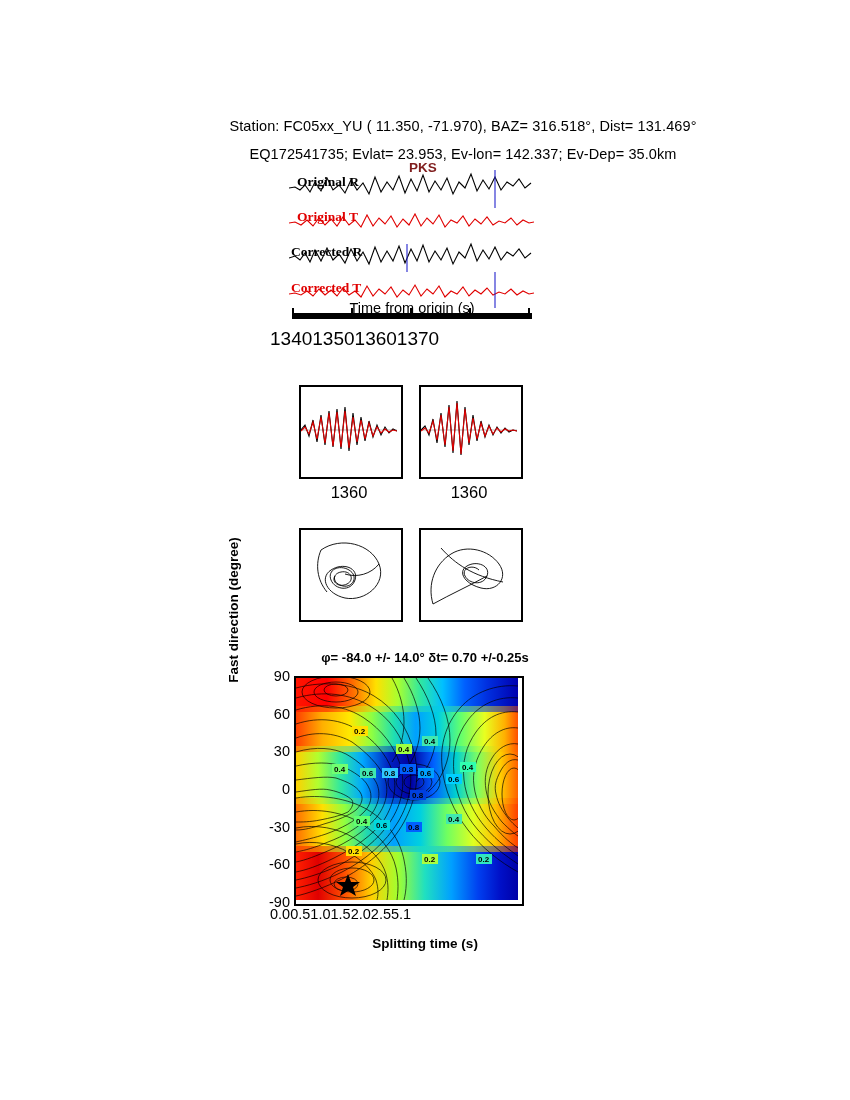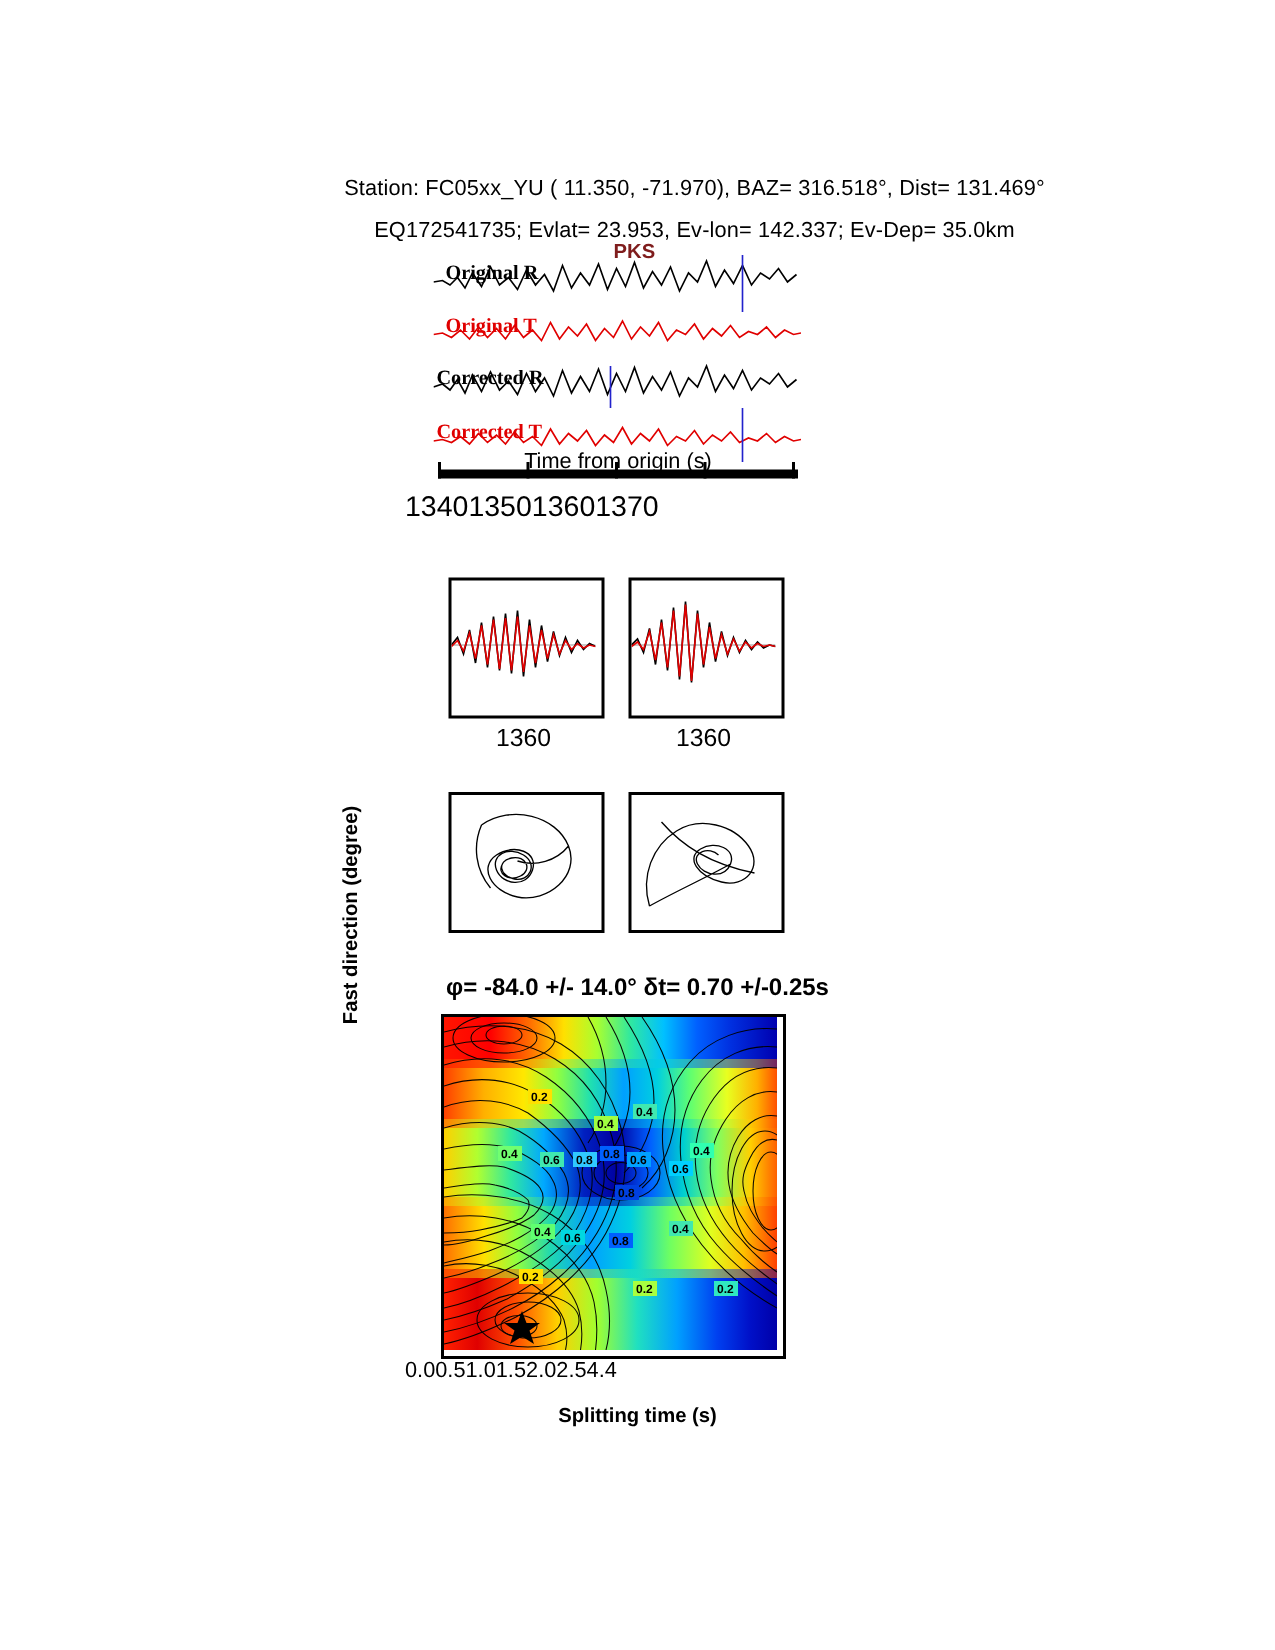--- a/index.html
+++ b/index.html
@@ -25,21 +25,21 @@
   .sbox{position:absolute;border:2.5px solid #000;background:#fff;}
   #box-tl{left:299px;top:385px;width:100px;height:90px;}
   #box-tr{left:419px;top:385px;width:100px;height:90px;}
   #box-bl{left:299px;top:528px;width:100px;height:90px;}
   #box-br{left:419px;top:528px;width:100px;height:90px;}
   .sbox-label{position:absolute;font-size:16.5px;text-align:center;width:100px;}
   #lab-tl{left:299px;top:483px;}
   #lab-tr{left:419px;top:483px;}
 
   
-  .phi-line{position:absolute;left:0;top:650px;width:100%;text-align:center;font-size:16px;font-weight:bold;}
+  .phi-line{position:absolute;left:0;top:650px;width:100%;text-align:center;font-size:13px;font-weight:bold;}
   .cplot{position:absolute;left:294px;top:676px;width:226px;height:226px;border:2px solid #000000;overflow:hidden;}
   .cplot svg{display:block;}
   .yaxis-title{position:absolute;left:226px;top:700px;width:180px;transform:rotate(-90deg);transform-origin:left top;text-align:center;font-size:13.5px;font-weight:bold;}
   .ytick{position:absolute;right:0;font-size:14.5px;text-align:right;width:40px;}
   .ylabels{position:absolute;left:246px;top:676px;height:226px;width:44px;}
   .xlabels{position:absolute;left:270px;top:906px;width:274px;display:flex;justify-content:flex-start;font-size:14.5px;}
   .xaxis-title{position:absolute;left:0;top:936px;width:100%;text-align:center;font-size:13.5px;font-weight:bold;}
   .footer{position:absolute;left:0;top:962px;width:100%;text-align:center;font-size:15.5px;}
   .clabel{font-family:"Liberation Sans",sans-serif;font-size:8px;font-weight:bold;fill:#000;}
 </style>
@@ -113,20 +113,29 @@
       <path fill="none" stroke="#000" stroke-width="0.9" d="M12,74 C6,54 14,34 30,24 C46,14 68,20 78,34 C88,48 76,62 60,58 C44,54 36,42 46,36 C56,30 70,36 66,46 C62,56 48,54 44,46 C40,38 52,34 58,40 M20,18 C34,34 52,46 82,52 M12,74 C30,64 48,56 66,46"></path>
     </svg>
   </div>
   <div class="sbox-label" id="lab-tl">1360</div>
   <div class="sbox-label" id="lab-tr">1360</div>
 
   <div class="phi-line">φ= -84.0 +/- 14.0° δt= 0.70 +/-0.25s</div>
 
   <div class="yaxis-title">Fast direction (degree)</div>
 
+  <div class="ylabels">
+    <div class="ytick" style="top:-8px;">90</div>
+    <div class="ytick" style="top:30px;">60</div>
+    <div class="ytick" style="top:67px;">30</div>
+    <div class="ytick" style="top:105px;">0</div>
+    <div class="ytick" style="top:143px;">-30</div>
+    <div class="ytick" style="top:180px;">-60</div>
+    <div class="ytick" style="top:218px;">-90</div>
+  </div>
 
   <div class="cplot">
     <svg width="222" height="222" viewBox="0 0 222 222">
       <defs>
 
         <linearGradient id="gTop" x1="0" y1="0" x2="1" y2="0">
           <stop offset="0%" stop-color="#ff1500"></stop>
           <stop offset="14%" stop-color="#ff0000"></stop>
           <stop offset="26%" stop-color="#ff7000"></stop>
           <stop offset="36%" stop-color="#ffe000"></stop>
@@ -292,17 +301,17 @@
     </svg>
   </div>
 
   <div class="xlabels">
     <span>0.0</span>
     <span>0.5</span>
     <span>1.0</span>
     <span>1.5</span>
     <span>2.0</span>
     <span>2.5</span>
-    <span>4.4</span>
+    <span>5.1</span>
   </div>
   <div class="xaxis-title">Splitting time (s)</div>
 
 </div>
 
 </body></html>

